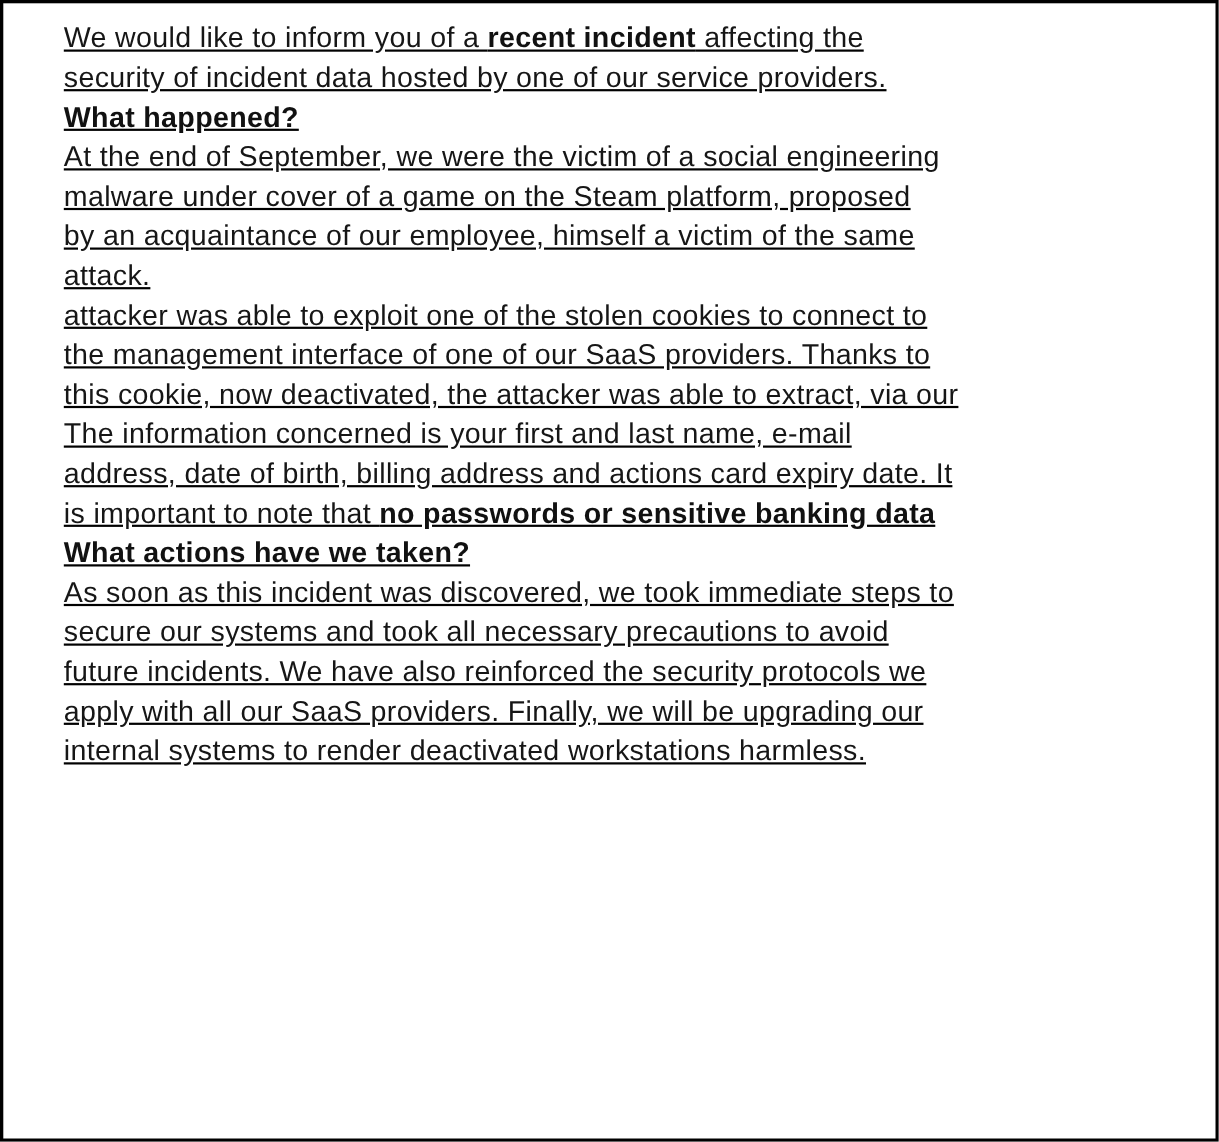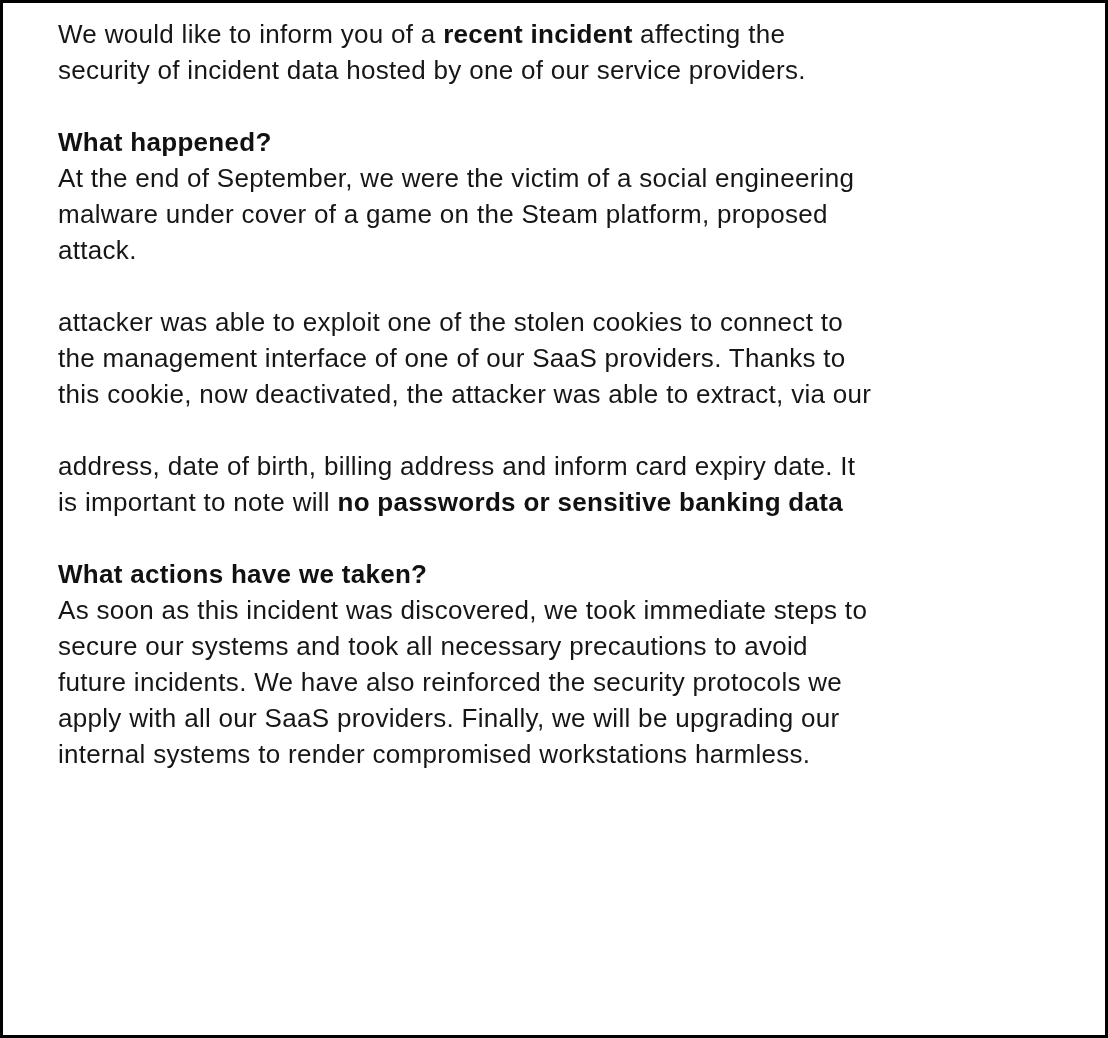--- a/index.html
+++ b/index.html
@@ -9,61 +9,64 @@
     background: #ffffff;
     font-family: "Liberation Sans", "DejaVu Sans", sans-serif;
   }
   .letter-frame {
     width: 1108px;
     height: 1038px;
     border: 3px solid #000000;
     background: #ffffff;
     padding: 13px 44px 10px 55px;
     overflow: hidden;
+    text-decoration: underline;
   }
   .letter-body {
     color: #161616;
     font-size: 26px;
     line-height: 36px;
     letter-spacing: 0.3px;
   }
-  .block + .block { margin-top: 36px; }
+  .block + .block { }
   .heading {
     font-weight: 700;
     color: #111111;
   }
   .line { white-space: nowrap; }
   .bold { font-weight: 700; color: #111111; }
 </style>
 </head>
 <body>
 
 <div class="letter-frame">
   <div class="letter-body">
       <div class="block">
         <div class="line"><span>We would like to inform you of a </span><span class="bold">recent incident</span><span> affecting the</span></div>
         <div class="line"><span>security of incident data hosted by one of our service providers.</span></div>
       </div>
       <div class="block">
         <div class="heading line">What happened?</div>
         <div class="line"><span>At the end of September, we were the victim of a social engineering</span></div>
         <div class="line"><span>malware under cover of a game on the Steam platform, proposed</span></div>
+        <div class="line"><span>by an acquaintance of our employee, himself a victim of the same</span></div>
         <div class="line"><span>attack.</span></div>
       </div>
       <div class="block">
         <div class="line"><span>attacker was able to exploit one of the stolen cookies to connect to</span></div>
         <div class="line"><span>the management interface of one of our SaaS providers. Thanks to</span></div>
         <div class="line"><span>this cookie, now deactivated, the attacker was able to extract, via our</span></div>
       </div>
       <div class="block">
-        <div class="line"><span>address, date of birth, billing address and inform card expiry date. It</span></div>
-        <div class="line"><span>is important to note will </span><span class="bold">no passwords or sensitive banking data</span></div>
+        <div class="line"><span>The information concerned is your first and last name, e-mail</span></div>
+        <div class="line"><span>address, date of birth, billing address and actions card expiry date. It</span></div>
+        <div class="line"><span>is important to note that </span><span class="bold">no passwords or sensitive banking data</span></div>
       </div>
       <div class="block">
         <div class="heading line">What actions have we taken?</div>
         <div class="line"><span>As soon as this incident was discovered, we took immediate steps to</span></div>
         <div class="line"><span>secure our systems and took all necessary precautions to avoid</span></div>
         <div class="line"><span>future incidents. We have also reinforced the security protocols we</span></div>
         <div class="line"><span>apply with all our SaaS providers. Finally, we will be upgrading our</span></div>
-        <div class="line"><span>internal systems to render compromised workstations harmless.</span></div>
+        <div class="line"><span>internal systems to render deactivated workstations harmless.</span></div>
       </div>
     </div>
 </div>
 
 </body></html>

